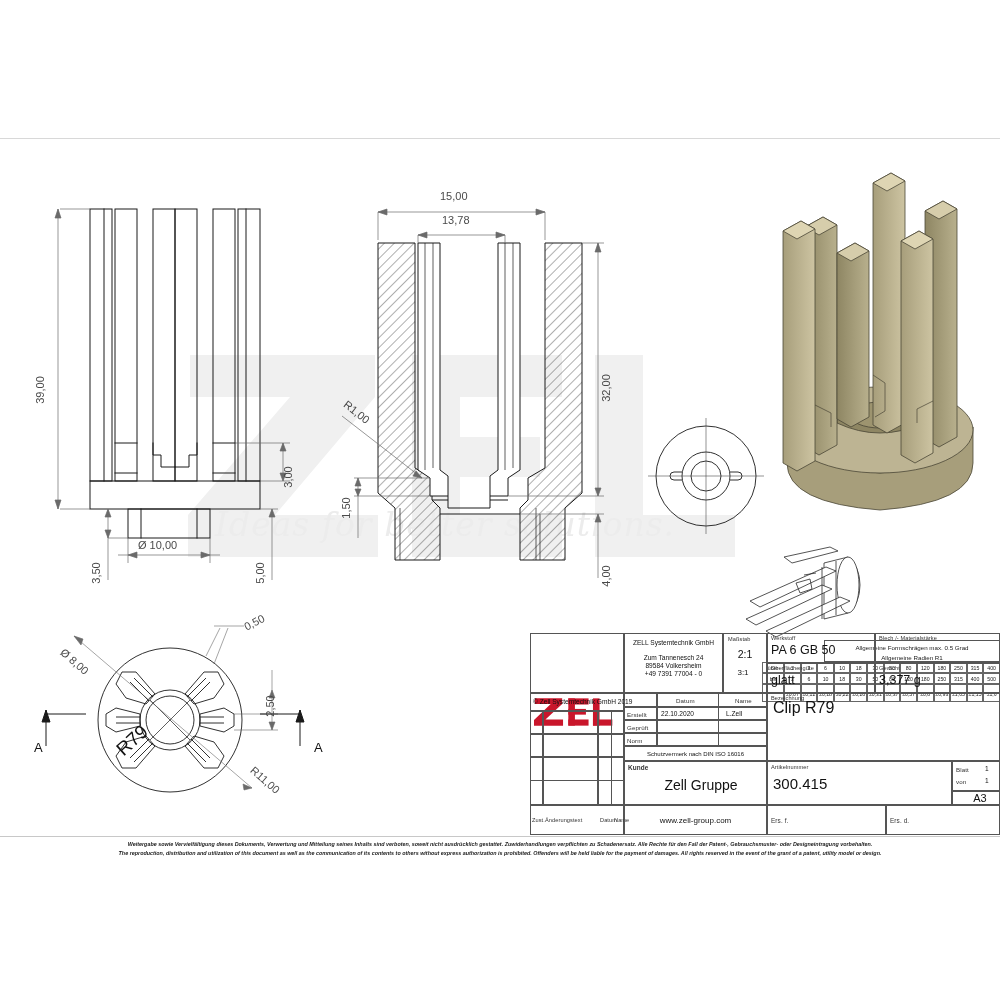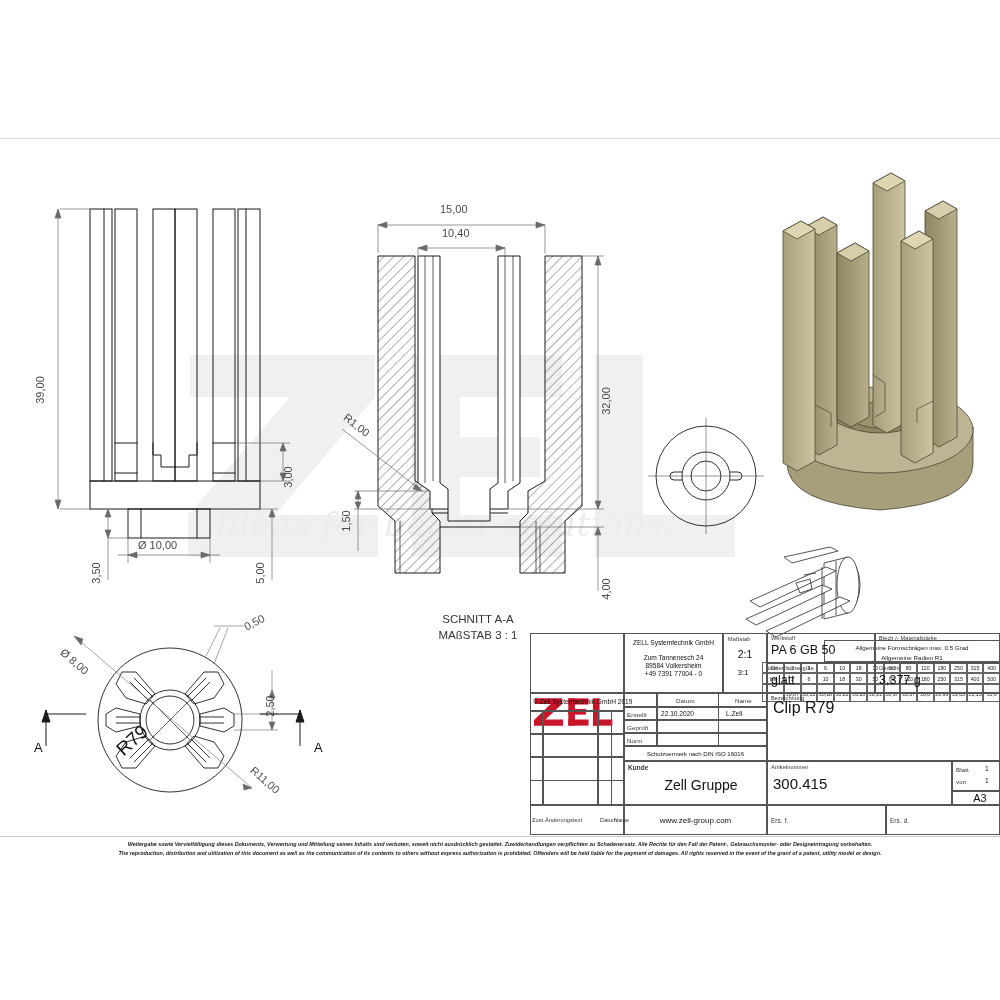--- a/index.html
+++ b/index.html
@@ -160,21 +160,21 @@
         <line x1="170" y1="353" x2="170" y2="378"></line>
       </g>
     </svg>
     <span class="dimtxt v" style="left:6px;top:205px;transform:rotate(-90deg) translate(-50%,-100%);">39,00</span>
     <span class="dimtxt v" style="left:254px;top:292px;transform:rotate(-90deg) translate(-50%,-100%);">3,00</span>
     <span class="dimtxt v" style="left:62px;top:388px;transform:rotate(-90deg) translate(-50%,-100%);">3,50</span>
     <span class="dimtxt" style="left:98px;top:354px;">Ø 10,00</span>
     <span class="dimtxt v" style="left:226px;top:388px;transform:rotate(-90deg) translate(-50%,-100%);">5,00</span>
   </div>
 
-  <div style="position:absolute;left:340px;top:191px;">
+  <div style="position:absolute;left:340px;top:178px;">
     <svg width="280" height="420" viewBox="0 0 280 420">
       <defs>
         <pattern id="hatch" width="7" height="7" patternTransform="rotate(45)" patternUnits="userSpaceOnUse">
           <line x1="0" y1="0" x2="0" y2="7" stroke="#1a1a1a" stroke-width="0.7"></line>
         </pattern>
       </defs>
 
       <path d="M38,65 L38,315 L55,330 L55,382 L100,382 L100,330 L92,322 L92,300 L75,290 L75,65 Z" fill="url(#hatch)" stroke="#1a1a1a" stroke-width="1"></path>
 
       <path d="M205,65 L205,290 L188,300 L188,322 L180,330 L180,382 L225,382 L225,330 L242,315 L242,65 Z" fill="url(#hatch)" stroke="#1a1a1a" stroke-width="1"></path>
@@ -228,29 +228,27 @@
         <polygon points="82,300 73,298 76,293"></polygon>
 
         <line x1="18" y1="300" x2="18" y2="360"></line>
         <polygon points="18,300 15,308 21,308"></polygon>
         <polygon points="18,318 15,311 21,311"></polygon>
         <line x1="14" y1="300" x2="90" y2="300"></line>
         <line x1="14" y1="318" x2="92" y2="318"></line>
       </g>
     </svg>
     <span class="dimtxt" style="left:100px;top:12px;">15,00</span>
-    <span class="dimtxt" style="left:102px;top:36px;">10,40</span>
+    <span class="dimtxt" style="left:102px;top:36px;">13,78</span>
     <span class="dimtxt v" style="left:272px;top:210px;transform:rotate(-90deg) translate(-50%,-100%);">32,00</span>
     <span class="dimtxt" style="left:2px;top:228px;transform:rotate(38deg);">R1,00</span>
     <span class="dimtxt v" style="left:12px;top:330px;transform:rotate(-90deg) translate(-50%,-100%);">1,50</span>
     <span class="dimtxt v" style="left:272px;top:398px;transform:rotate(-90deg) translate(-50%,-100%);">4,00</span>
   </div>
 
-  <div class="viewlabel" style="left:398px;top:612px;width:160px;">SCHNITT A-A
-MAßSTAB 3 : 1</div>
 
 
   <div style="position:absolute;left:618px;top:398px;">
     <svg width="180" height="155" viewBox="0 0 180 155">
       <g stroke="#1a1a1a" stroke-width="0.9" fill="none">
         <circle cx="88" cy="78" r="50"></circle>
         <circle cx="88" cy="78" r="24"></circle>
         <circle cx="88" cy="78" r="15"></circle>
         <path d="M64,74 L56,74 A4,4 0 0 0 56,82 L64,82"></path>
         <path d="M112,74 L120,74 A4,4 0 0 1 120,82 L112,82"></path>

